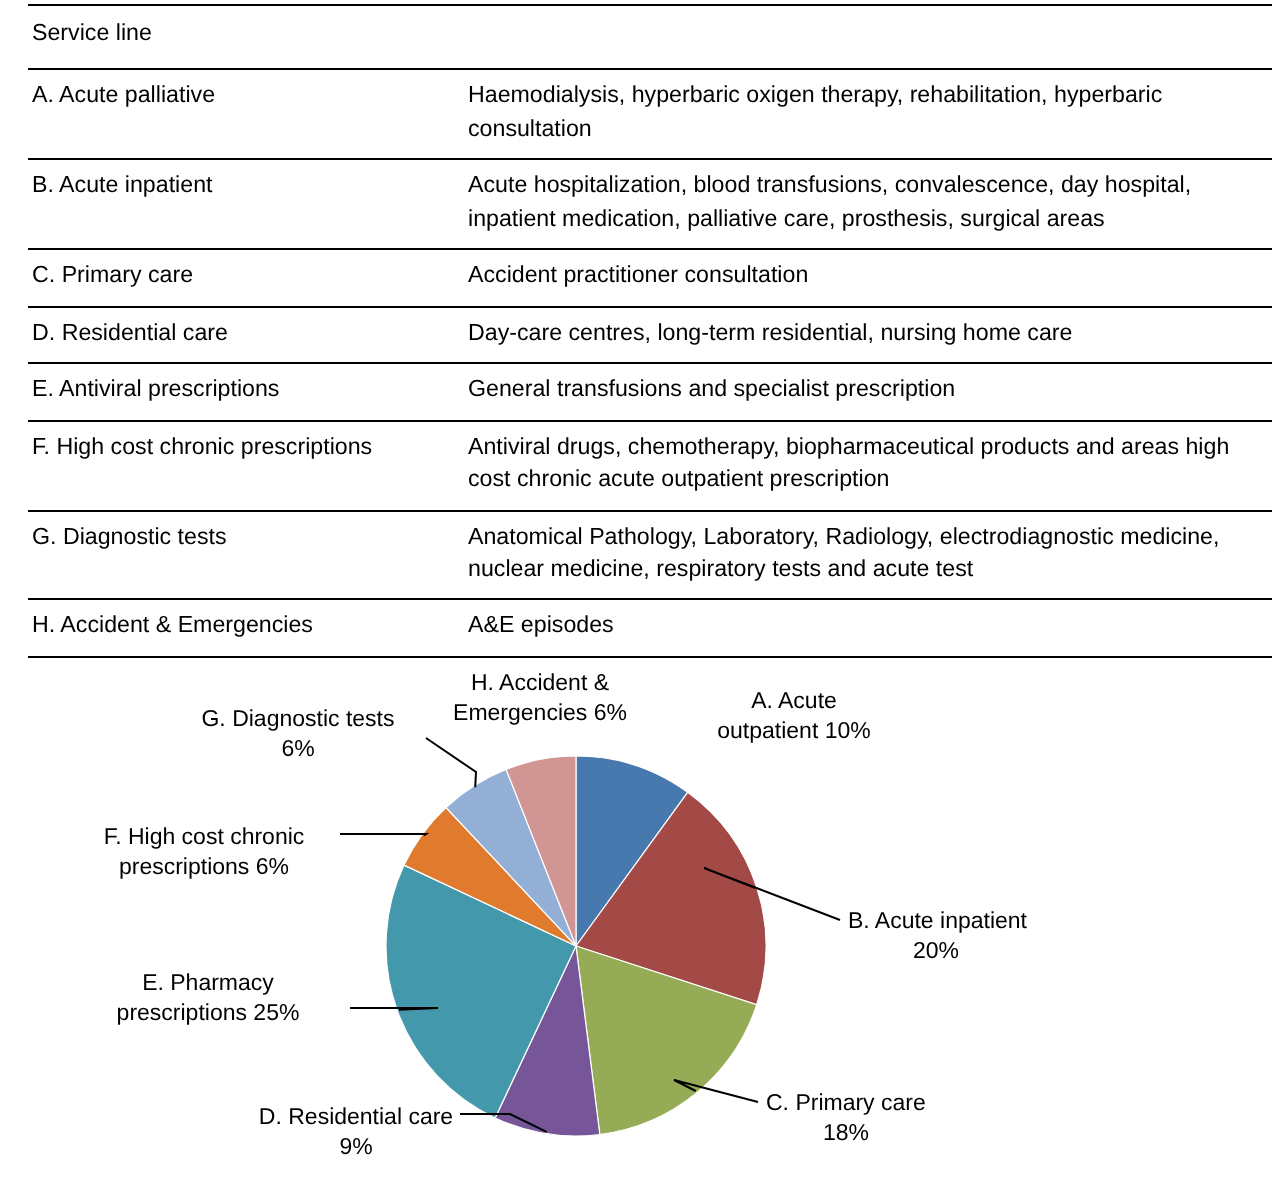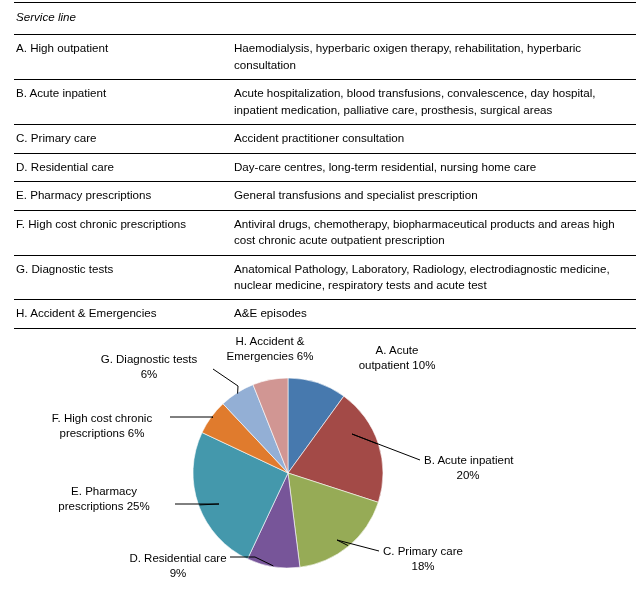--- a/index.html
+++ b/index.html
@@ -34,21 +34,20 @@
     font-size: 11.6px;
     line-height: 1.42;
     border-top: 1.6px solid #000;
     border-bottom: 1.6px solid #000;
   }
   table.svc tr.header-row td {
     border-top: 1.8px solid #000;
     border-bottom: 1.8px solid #000;
     padding-top: 6px;
     padding-bottom: 9px;
-    font-style: italic;
   }
   table.svc tr:last-child td {
     border-bottom: 1.8px solid #000;
   }
   td.col-name { width: 210px; padding-right: 8px; }
   td.col-desc { width: 396px; padding-left: 0px; }
 
   
   .chart-area {
     position: absolute;
@@ -73,37 +72,37 @@
 <body>
 
 <div class="table-wrap">
   <table class="svc">
     <tbody>
       <tr class="header-row">
         <td class="col-name">Service line</td>
         <td class="col-desc"></td>
       </tr>
       <tr>
-        <td class="col-name">A. High outpatient</td>
+        <td class="col-name">A. Acute palliative</td>
         <td class="col-desc">Haemodialysis, hyperbaric oxigen therapy, rehabilitation, hyperbaric consultation</td>
       </tr>
       <tr>
         <td class="col-name">B. Acute inpatient</td>
         <td class="col-desc">Acute hospitalization, blood transfusions, convalescence, day hospital, inpatient medication, palliative care, prosthesis, surgical areas</td>
       </tr>
       <tr>
         <td class="col-name">C. Primary care</td>
         <td class="col-desc">Accident practitioner consultation</td>
       </tr>
       <tr>
         <td class="col-name">D. Residential care</td>
         <td class="col-desc">Day-care centres, long-term residential, nursing home care</td>
       </tr>
       <tr>
-        <td class="col-name">E. Pharmacy prescriptions</td>
+        <td class="col-name">E. Antiviral prescriptions</td>
         <td class="col-desc">General transfusions and specialist prescription</td>
       </tr>
       <tr>
         <td class="col-name">F. High cost chronic prescriptions</td>
         <td class="col-desc">Antiviral drugs, chemotherapy, biopharmaceutical products and areas high cost chronic acute outpatient prescription</td>
       </tr>
       <tr>
         <td class="col-name">G. Diagnostic tests</td>
         <td class="col-desc">Anatomical Pathology, Laboratory, Radiology, electrodiagnostic medicine, nuclear medicine, respiratory tests and acute test</td>
       </tr>

